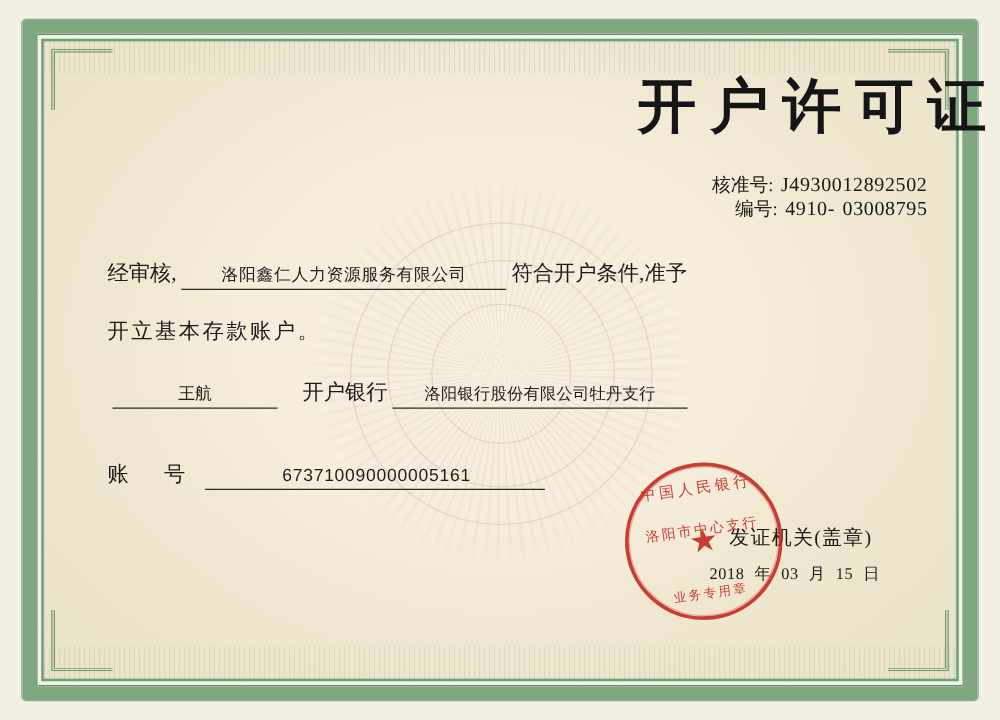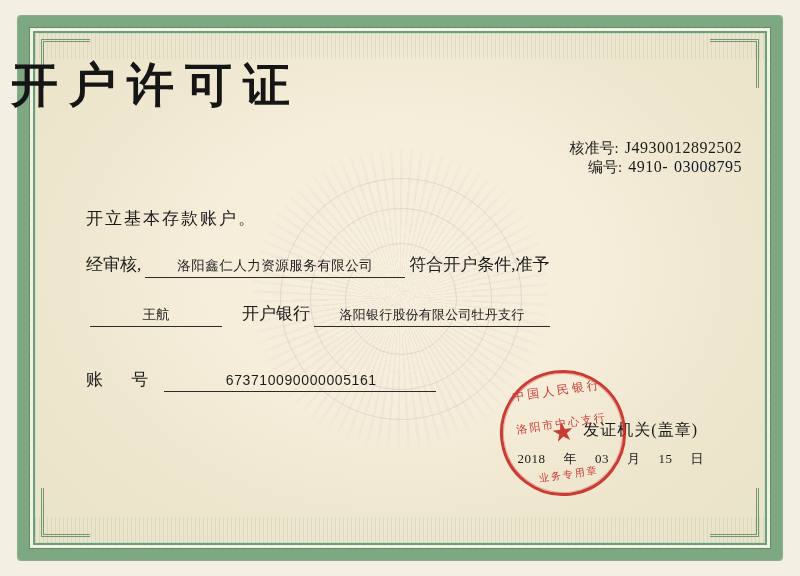--- a/index.html
+++ b/index.html
@@ -107,21 +107,21 @@
     inset: 0;
     padding: 0 44px;
     box-sizing: border-box;
     color: #1a1a1a;
   }
 
   .doc-title {
     position: absolute;
     left: 0; right: 0;
     top: 54px;
-    text-align: left;
+    text-align: right;
     font-family: "DejaVu Serif", "Liberation Serif", serif;
     font-size: 47px;
     font-weight: bold;
     letter-spacing: 11px;
     color: #151515;
     text-indent: 11px;
   }
 
   .row-nums {
     position: absolute;
@@ -222,21 +222,21 @@
     font-size: 16px;
     letter-spacing: 1px;
   }
   .date-row {
     position: absolute;
     right: 96px;
     top: 450px;
     font-size: 13px;
     display: flex;
     align-items: baseline;
-    gap: 18px;
+    gap: 8px;
     letter-spacing: 0.5px;
   }
   .date-row .dv { font-family: "Liberation Serif", serif; }
 
   
   .seal {
     position: absolute;
     left: 500px;
     top: 370px;
     width: 126px;
@@ -324,26 +324,26 @@
         <span class="num-value">J4930012892502</span>
       </div>
       <div class="num-right">
         <span class="num-label">编号:</span>
         <span class="num-value">4910-</span>
         <span class="num-value num-red">03008795</span>
       </div>
     </div>
 
     <div class="body-block">
-      <div class="line line2">开立基本存款账户。</div>
       <div class="line">
         <span>经审核,</span>
         <span class="fill company">洛阳鑫仁人力资源服务有限公司</span>
         <span>符合开户条件,准予</span>
       </div>
+      <div class="line line2">开立基本存款账户。</div>
     </div>
 
     <div class="row-rep">
       <span class="fill rep">王航</span>
       <span class="label-bank">开户银行</span>
       <span class="fill bank">洛阳银行股份有限公司牡丹支行</span>
     </div>
 
     <div class="row-acct">
       <span class="acct-label">账 号</span>

